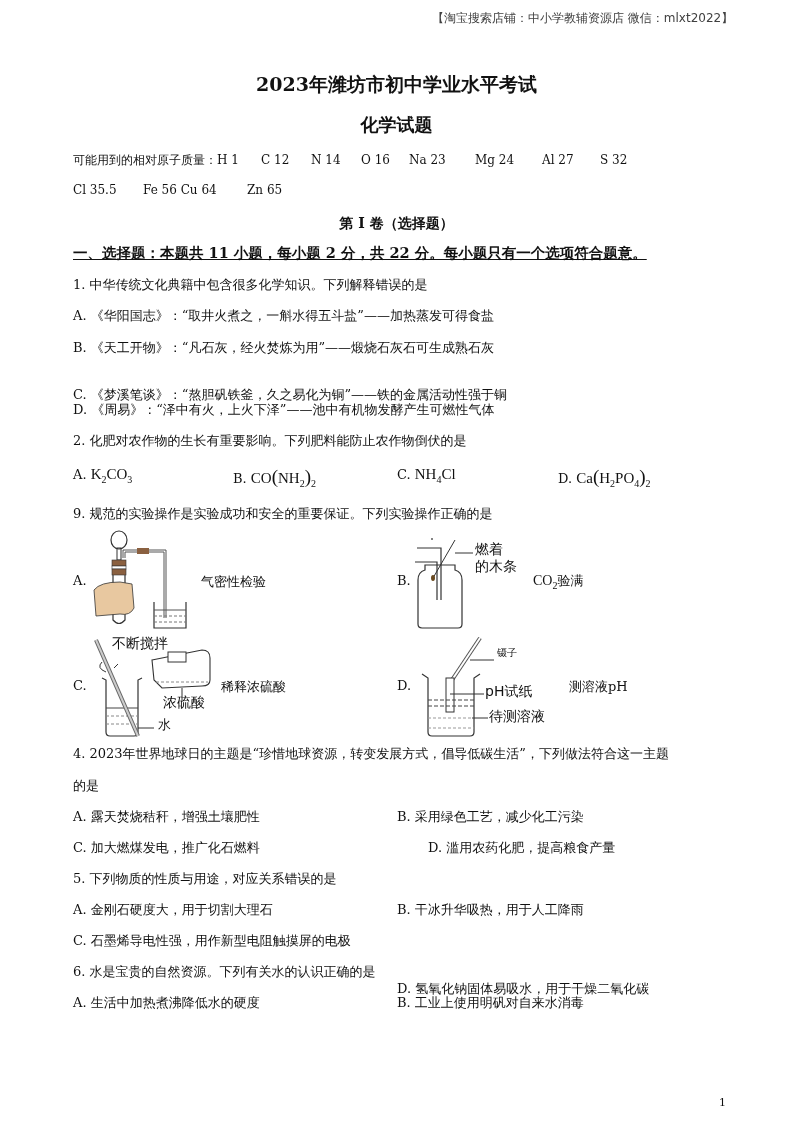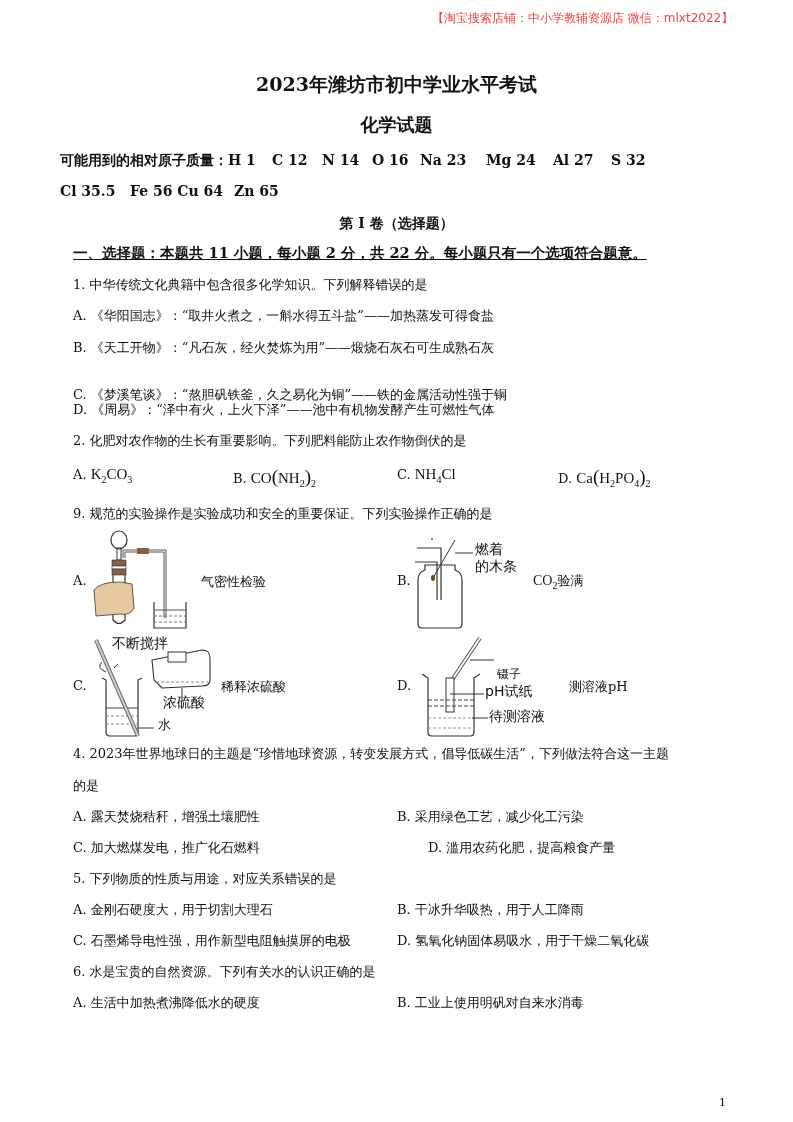--- a/index.html
+++ b/index.html
@@ -1,22 +1,22 @@
 <!DOCTYPE html>
 <html><head>
 <meta charset="utf-8">
 <style>
   html, body { margin:0; padding:0; background:#ffffff; }
   body { width:793px; height:1122px; position:relative; overflow:hidden;
          font-family:"DejaVu Serif","Liberation Serif",serif; color:#111; }
   .abs { position:absolute; white-space:nowrap; }
-  .hdr { top:10px; left:432px; font-size:12px; color:#ef4444; font-family:"DejaVu Sans","Liberation Sans",sans-serif; }
+  .hdr { top:10px; left:432px; font-size:12px; color:#404040; font-family:"DejaVu Sans","Liberation Sans",sans-serif; }
   .title { top:72px; left:0; width:793px; text-align:center; font-size:19px; font-weight:bold; }
   .subtitle { top:113px; left:0; width:793px; text-align:center; font-size:18px; font-weight:bold; }
-  .masses { left:60px; font-size:14px; font-weight:bold; }
+  .masses { left:73px; font-size:12px; font-weight:normal; }
   .masses span { display:inline-block; }
   .vol { top:215px; left:0; width:793px; text-align:center; font-size:14px; font-weight:bold; }
   .section { top:244px; left:73px; font-size:14.5px; font-weight:bold;text-decoration:underline; }
   .q { left:73px; font-size:13px; }
   .opt2 { left:397px; font-size:13px; }
   .chem { font-family:"Liberation Serif","DejaVu Serif",serif; font-size:15px; }
   .chem sub { font-size:10px; }
   .figlabel { font-size:13px; }
   .caption { font-size:13px; }
   .pagenum { top:1096px; left:719px; font-size:11px; }
@@ -130,35 +130,35 @@
   <path d="M2 40 L8 44 L8 98 Q8 102 12 102 L50 102 Q54 102 54 98 L54 44 L60 40" fill="none" stroke="#333" stroke-width="1.2"></path>
   <rect x="26" y="44" width="8" height="34" fill="#fff" stroke="#333"></rect>
   <line x1="8" y1="66" x2="54" y2="66" stroke="#444" stroke-dasharray="4,2"></line>
   <line x1="8" y1="72" x2="54" y2="72" stroke="#444" stroke-dasharray="4,2"></line>
   <line x1="8" y1="84" x2="54" y2="84" stroke="#999" stroke-dasharray="3,2"></line>
   <line x1="8" y1="94" x2="54" y2="94" stroke="#999" stroke-dasharray="3,2"></line>
   <line x1="50" y1="26" x2="74" y2="26" stroke="#333"></line>
   <line x1="30" y1="60" x2="64" y2="60" stroke="#333"></line>
   <line x1="52" y1="84" x2="68" y2="84" stroke="#333"></line>
 </svg>
-<div class="abs caption" style="top:646px;left:497px;font-size:12px;font-family:'DejaVu Sans',sans-serif;margin-top:20px;">镊子</div>
+<div class="abs caption" style="top:646px;left:497px;font-size:10px;font-family:'DejaVu Sans',sans-serif;">镊子</div>
 <div class="abs caption" style="top:683px;left:485px;font-size:14px;font-family:'DejaVu Sans',sans-serif;">pH试纸</div>
 <div class="abs caption" style="top:708px;left:489px;font-size:14px;font-family:'DejaVu Sans',sans-serif;">待测溶液</div>
 <div class="abs caption" style="top:678px;left:569px;">测溶液pH</div>
 
 <div class="abs q" style="top:745px;">4. 2023年世界地球日的主题是“珍惜地球资源，转变发展方式，倡导低碳生活”，下列做法符合这一主题</div>
 <div class="abs q" style="top:777px;">的是</div>
 <div class="abs q" style="top:808px;">A. 露天焚烧秸秆，增强土壤肥性</div>
 <div class="abs opt2" style="top:808px;">B. 采用绿色工艺，减少化工污染</div>
 <div class="abs q" style="top:839px;">C. 加大燃煤发电，推广化石燃料</div>
 <div class="abs opt2" style="top:839px;margin-left:31px;">D. 滥用农药化肥，提高粮食产量</div>
 
 <div class="abs q" style="top:870px;">5. 下列物质的性质与用途，对应关系错误的是</div>
 <div class="abs q" style="top:901px;">A. 金刚石硬度大，用于切割大理石</div>
 <div class="abs opt2" style="top:901px;">B. 干冰升华吸热，用于人工降雨</div>
 <div class="abs q" style="top:932px;">C. 石墨烯导电性强，用作新型电阻触摸屏的电极</div>
-<div class="abs opt2" style="top:932px;">D. 氢氧化钠固体易吸水，用于干燥二氧化碳</div>
+<div class="abs opt2" style="top:980px;">D. 氢氧化钠固体易吸水，用于干燥二氧化碳</div>
 
 <div class="abs q" style="top:963px;">6. 水是宝贵的自然资源。下列有关水的认识正确的是</div>
 <div class="abs q" style="top:994px;">A. 生活中加热煮沸降低水的硬度</div>
 <div class="abs opt2" style="top:994px;">B. 工业上使用明矾对自来水消毒</div>
 
 <div class="abs pagenum">1</div>
 
 </body></html>

